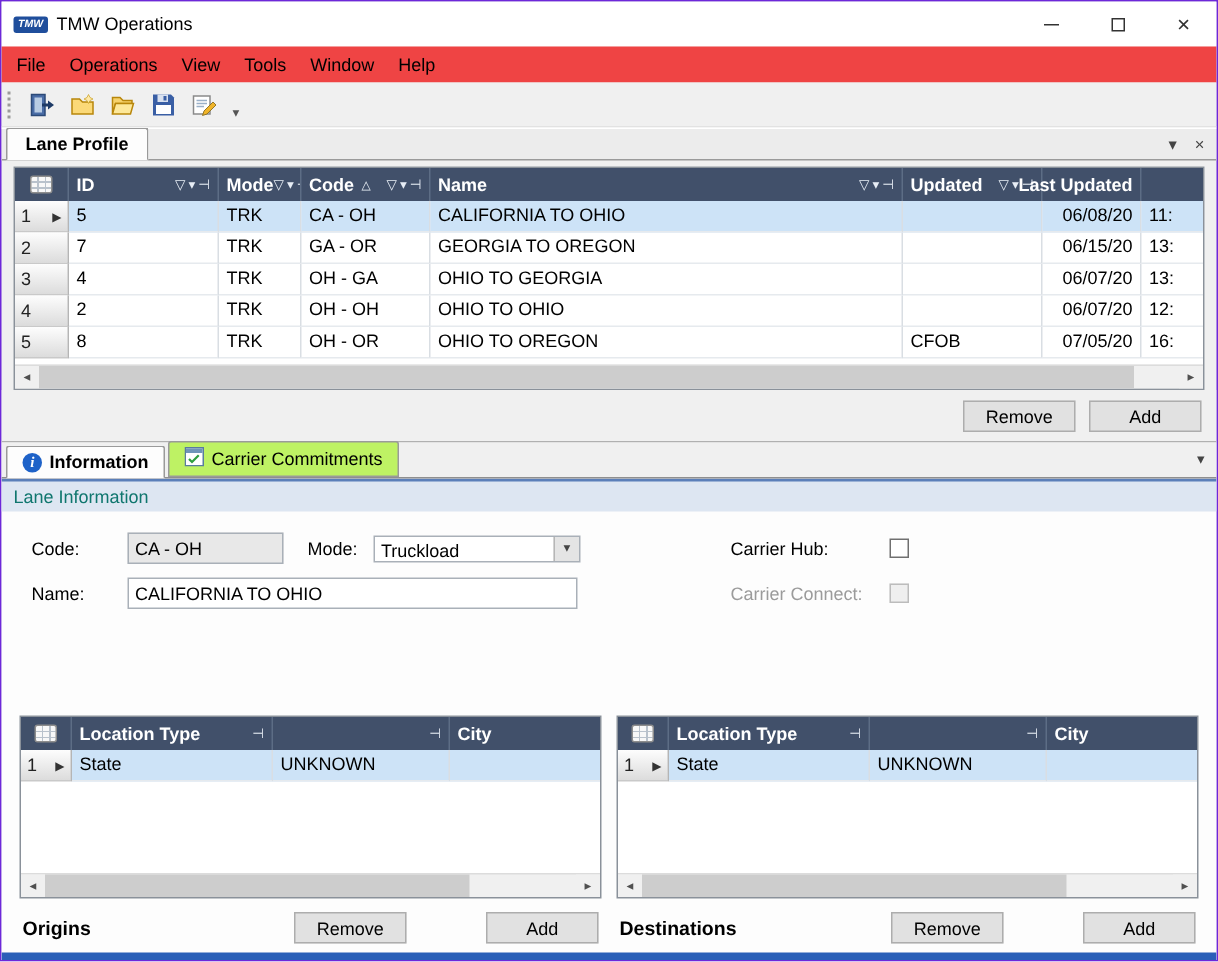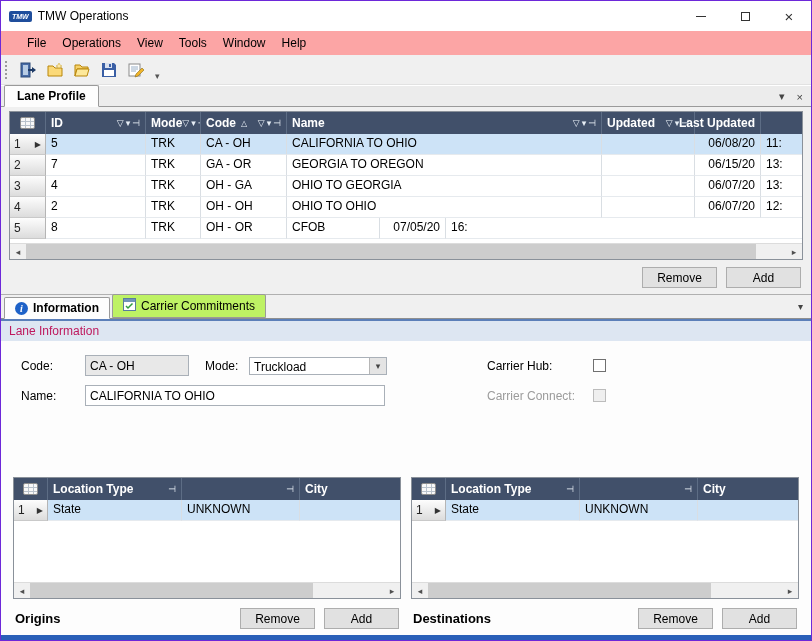--- a/index.html
+++ b/index.html
@@ -13,21 +13,21 @@
   .title-left { display:flex; align-items:center; padding-left:8px; gap:6px; flex:1; }
   .app-logo { background:#1f4e9c; color:#fff; font-size:7px; font-weight:bold; font-style:italic; padding:2px 3px; border-radius:2px; }
   .win-title { font-size:12px; }
   .win-controls { display:flex; height:30px; }
   .winbtn { width:44px; height:30px; display:flex; align-items:center; justify-content:center; color:#333; }
   .min-shape { width:10px; height:0; border-bottom:1px solid #333; display:block; }
   .max-shape { width:9px; height:9px; border:1px solid #333; display:block; }
   .close-glyph { font-size:15px; line-height:1; }
 
   
-  .menubar { height:24px; background:#fca5a5; display:flex; align-items:center; padding-left:18px; flex:0 0 auto; }
+  .menubar { height:24px; background:#ef4444; display:flex; align-items:center; padding-left:2px; flex:0 0 auto; }
   .menu-item { padding:4px 8px; }
 
   
   .toolbar { height:30px; background:#f0f0f0; display:flex; align-items:center; padding-left:4px; gap:3px; flex:0 0 auto; border-bottom:1px solid #e2e2e2; }
   .grip { width:4px; height:18px; border-left:2px dotted #9a9a9a; margin-right:4px; }
   .tbtn { width:24px; height:24px; display:flex; align-items:center; justify-content:center; }
   .overflow { font-size:9px; color:#555; padding:0 4px; align-self:flex-end; margin-bottom:3px; }
 
   
   .tabstrip { height:22px; background:#ececec; display:flex; align-items:flex-end; padding-left:3px; border-bottom:1px solid #9a9a9a; position:relative; flex:0 0 auto; border-top:1px solid #fff; }
@@ -68,21 +68,21 @@
   .btn { width:75px; height:21px; background:#e1e1e1; border:1px solid #adadad; display:flex; align-items:center; justify-content:center; font-size:12px; }
 
   
   .lower { flex:1; display:flex; flex-direction:column; background:#fdfdfd; border-top:1px solid #b0b0b0; min-height:0; }
   .ltabs { height:24px; background:#f0f0f0; display:flex; align-items:flex-end; padding-left:3px; border-bottom:1px solid #8f8f8f; position:relative; flex:0 0 auto; }
   .ltab { display:flex; align-items:center; gap:5px; border:1px solid #9a9a9a; padding:3px 10px; background:#bef264; border-radius:2px 2px 0 0; margin-right:2px; }
   .ltab.active { background:#fdfdfd; border-bottom:1px solid #fdfdfd; margin-bottom:-1px; font-weight:bold; }
   .info-ic { width:13px; height:13px; border-radius:50%; background:#1e62c8; color:#fff; font-family:"Liberation Serif","DejaVu Serif",serif; font-style:italic; font-weight:bold; font-size:10px; display:flex; align-items:center; justify-content:center; }
   .ltab-menu { position:absolute; right:8px; top:6px; font-size:10px; color:#444; }
 
-  .laneinfo-bar { height:22px; background:#dde6f2; border-top:2px solid #5b7fb9; display:flex; align-items:center; padding:0 8px; color:#be185d; flex:0 0 auto; }
+  .laneinfo-bar { height:22px; background:#dde6f2; border-top:2px solid #5b7fb9; display:flex; align-items:center; padding:0 8px; color:#0f766e; flex:0 0 auto; }
 
   .form-area { padding:14px 16px 0 20px; flex:1; min-height:90px; }
   .frow { display:flex; align-items:center; margin-bottom:9px; }
   .lbl { width:64px; }
   .tbox { height:21px; border:1px solid #a9b0b8; padding:0 4px; font:inherit; background:#fff; }
   .tbox.ro { background:#e8e8e8; width:104px; }
   .tbox.name { width:300px; }
   .lbl-mode { width:44px; margin-left:16px; }
   .combo { width:138px; height:18px; border:1px solid #a9b0b8; display:flex; background:#fff; }
   .combo-text { flex:1; padding:2px 4px; white-space:nowrap; overflow:hidden; }
@@ -92,21 +92,21 @@
   .chk { width:13px; height:13px; border:1px solid #707070; background:#fff; }
   .chk.disabled { border-color:#bcbcbc; background:#efefef; }
 
   
   .grids-row { display:flex; gap:10px; padding:0 12px; flex:0 0 auto;justify-content:flex-end; }
   .subpanel { flex:1; display:flex; flex-direction:column; min-width:0; }
   .subgrid { border:1px solid #8a919a; background:#fff; height:122px; position:relative; overflow:hidden; }
   .s-rowhdr-h { width:34px; }
   .s-loctype { width:134px; } .s-mid { width:118px; } .s-city { flex:1; border-right:none; }
   .subgrid .rowhdr { width:34px; }
-  .sub-footer { display:flex; align-items:center; padding:9px 2px 6px; }
+  .sub-footer { display:flex; align-items:center; padding:9px 2px 6px;gap:44px; }
   .sub-title { font-weight:bold; font-size:13px; }
   .sub-footer .btn { margin-left:9px; }
   .sub-footer .btn:first-of-type { margin-left:auto; }
 
   .bottom-accent { height:5px; background:#2a5fb8; flex:0 0 auto; }
 </style>
 </head>
 <body>
 
 <div class="window">
@@ -293,20 +293,21 @@
       <div class="cell c-time">12:</div>
     </div>
     <div class="grow">
       <div class="rowhdr">
           <span>5</span>
           <span></span>
         </div>
       <div class="cell c-id">8</div>
       <div class="cell c-mode">TRK</div>
       <div class="cell c-code">OH - OR</div>
+      <div class="cell c-name">OHIO TO OREGON</div>
       <div class="cell c-upd">CFOB</div>
       <div class="cell c-date">07/05/20</div>
       <div class="cell c-time">16:</div>
     </div>
 
     <div class="hscroll">
       <span class="sbtn">◂</span>
       <div class="strack">
           <div class="sthumb w96"></div>
         </div>

